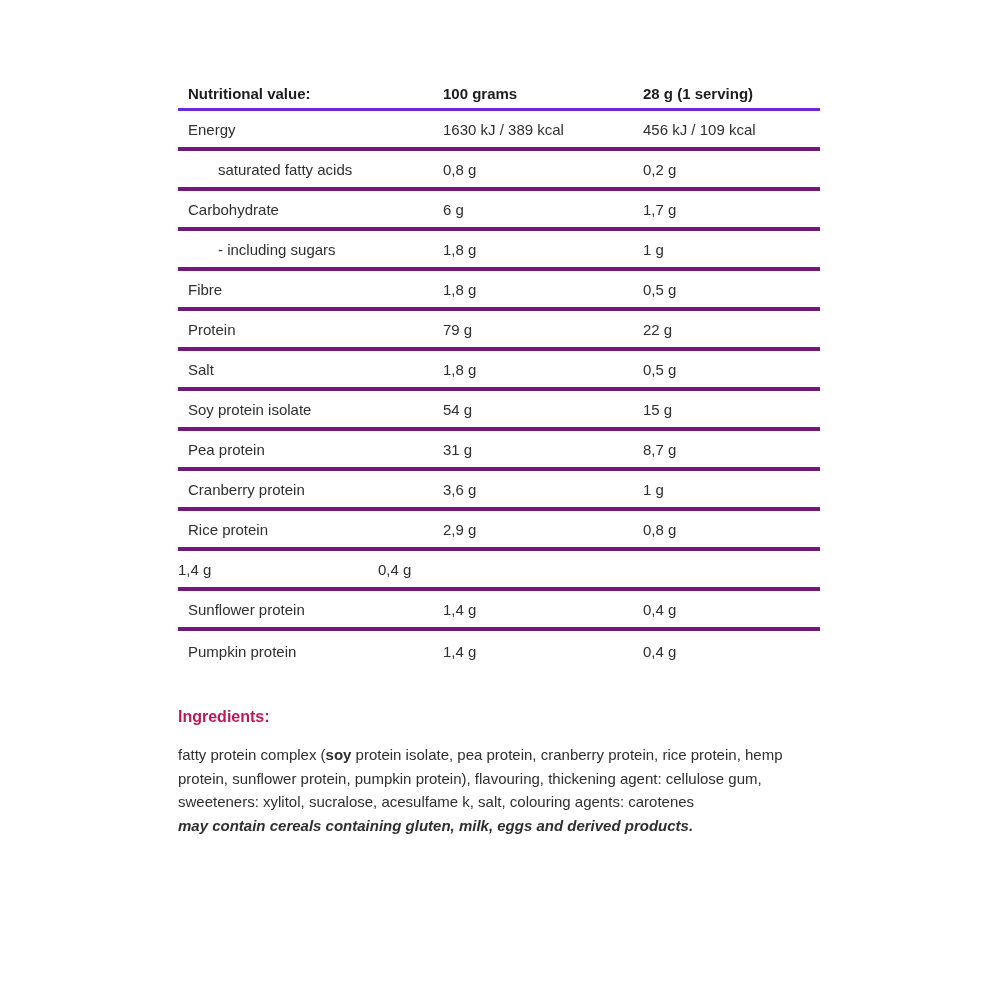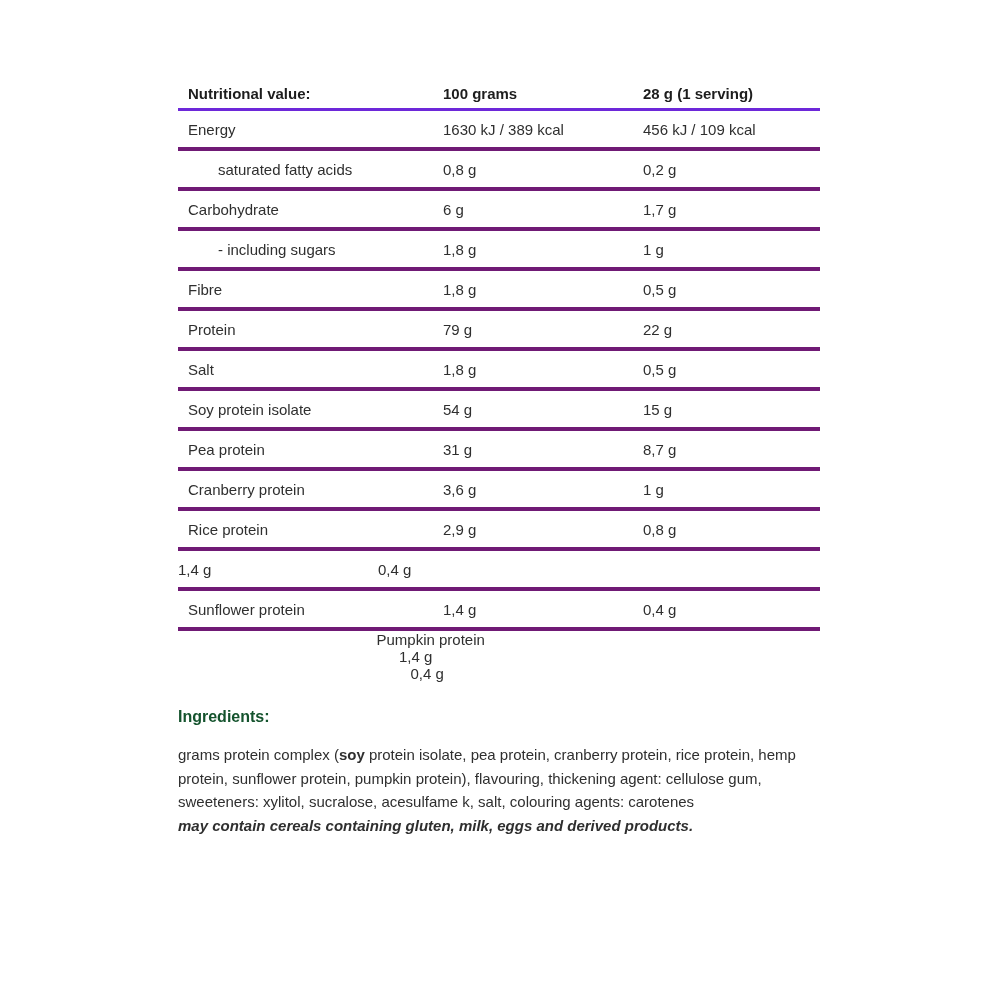--- a/index.html
+++ b/index.html
@@ -18,36 +18,36 @@
   }
   
   .nutri-table { width: 100%; }
   .row {
     display: flex;
     align-items: center;
     height: 40px;
     border-bottom: 4px solid #701a75;
     font-size: 15px;
   }
-  .row:last-child { border-bottom: none; flex-direction: column; }
+  .row:last-child { border-bottom: none; }
   .row.header {
     height: 33px;
     border-bottom: 3px solid #6d28d9;
     font-weight: bold;
     color: #1d1d1d;
   }
   .c1 { width: 265px; padding-left: 10px; }
   .c2 { width: 200px; }
   .c3 { width: 177px; }
   .row.indent .c1 { padding-left: 40px; }
   
   .section-heading {
     font-size: 16px;
     font-weight: bold;
-    color: #14532d;
+    color: #be185d;
     margin-top: 37px;
     margin-bottom: 17px;
   }
   .para {
     font-size: 15px;
     line-height: 23.5px;
     color: #2f2f2f;
   }
   .para b { font-weight: bold; }
   .para.italic { font-style: italic; font-weight: bold; }
@@ -130,17 +130,17 @@
         <div class="c3">0,4 g</div>
       </div>
       <div class="row">
         <div class="c1">Pumpkin protein</div>
         <div class="c2">1,4 g</div>
         <div class="c3">0,4 g</div>
       </div>
     </div>
 
   <div class="section-heading">Ingredients:</div>
-  <p class="para"><span>grams protein complex (</span><b>soy</b><span> protein isolate, pea protein, cranberry protein, rice protein, hemp protein, sunflower protein, pumpkin protein), flavouring, thickening agent: cellulose gum, sweeteners: xylitol, sucralose, acesulfame k, salt, colouring agents: carotenes</span></p>
+  <p class="para"><span>fatty protein complex (</span><b>soy</b><span> protein isolate, pea protein, cranberry protein, rice protein, hemp protein, sunflower protein, pumpkin protein), flavouring, thickening agent: cellulose gum, sweeteners: xylitol, sucralose, acesulfame k, salt, colouring agents: carotenes</span></p>
 
   <p class="para italic">may contain cereals containing gluten, milk, eggs and derived products.</p>
 
 </div>
 
 </body></html>

